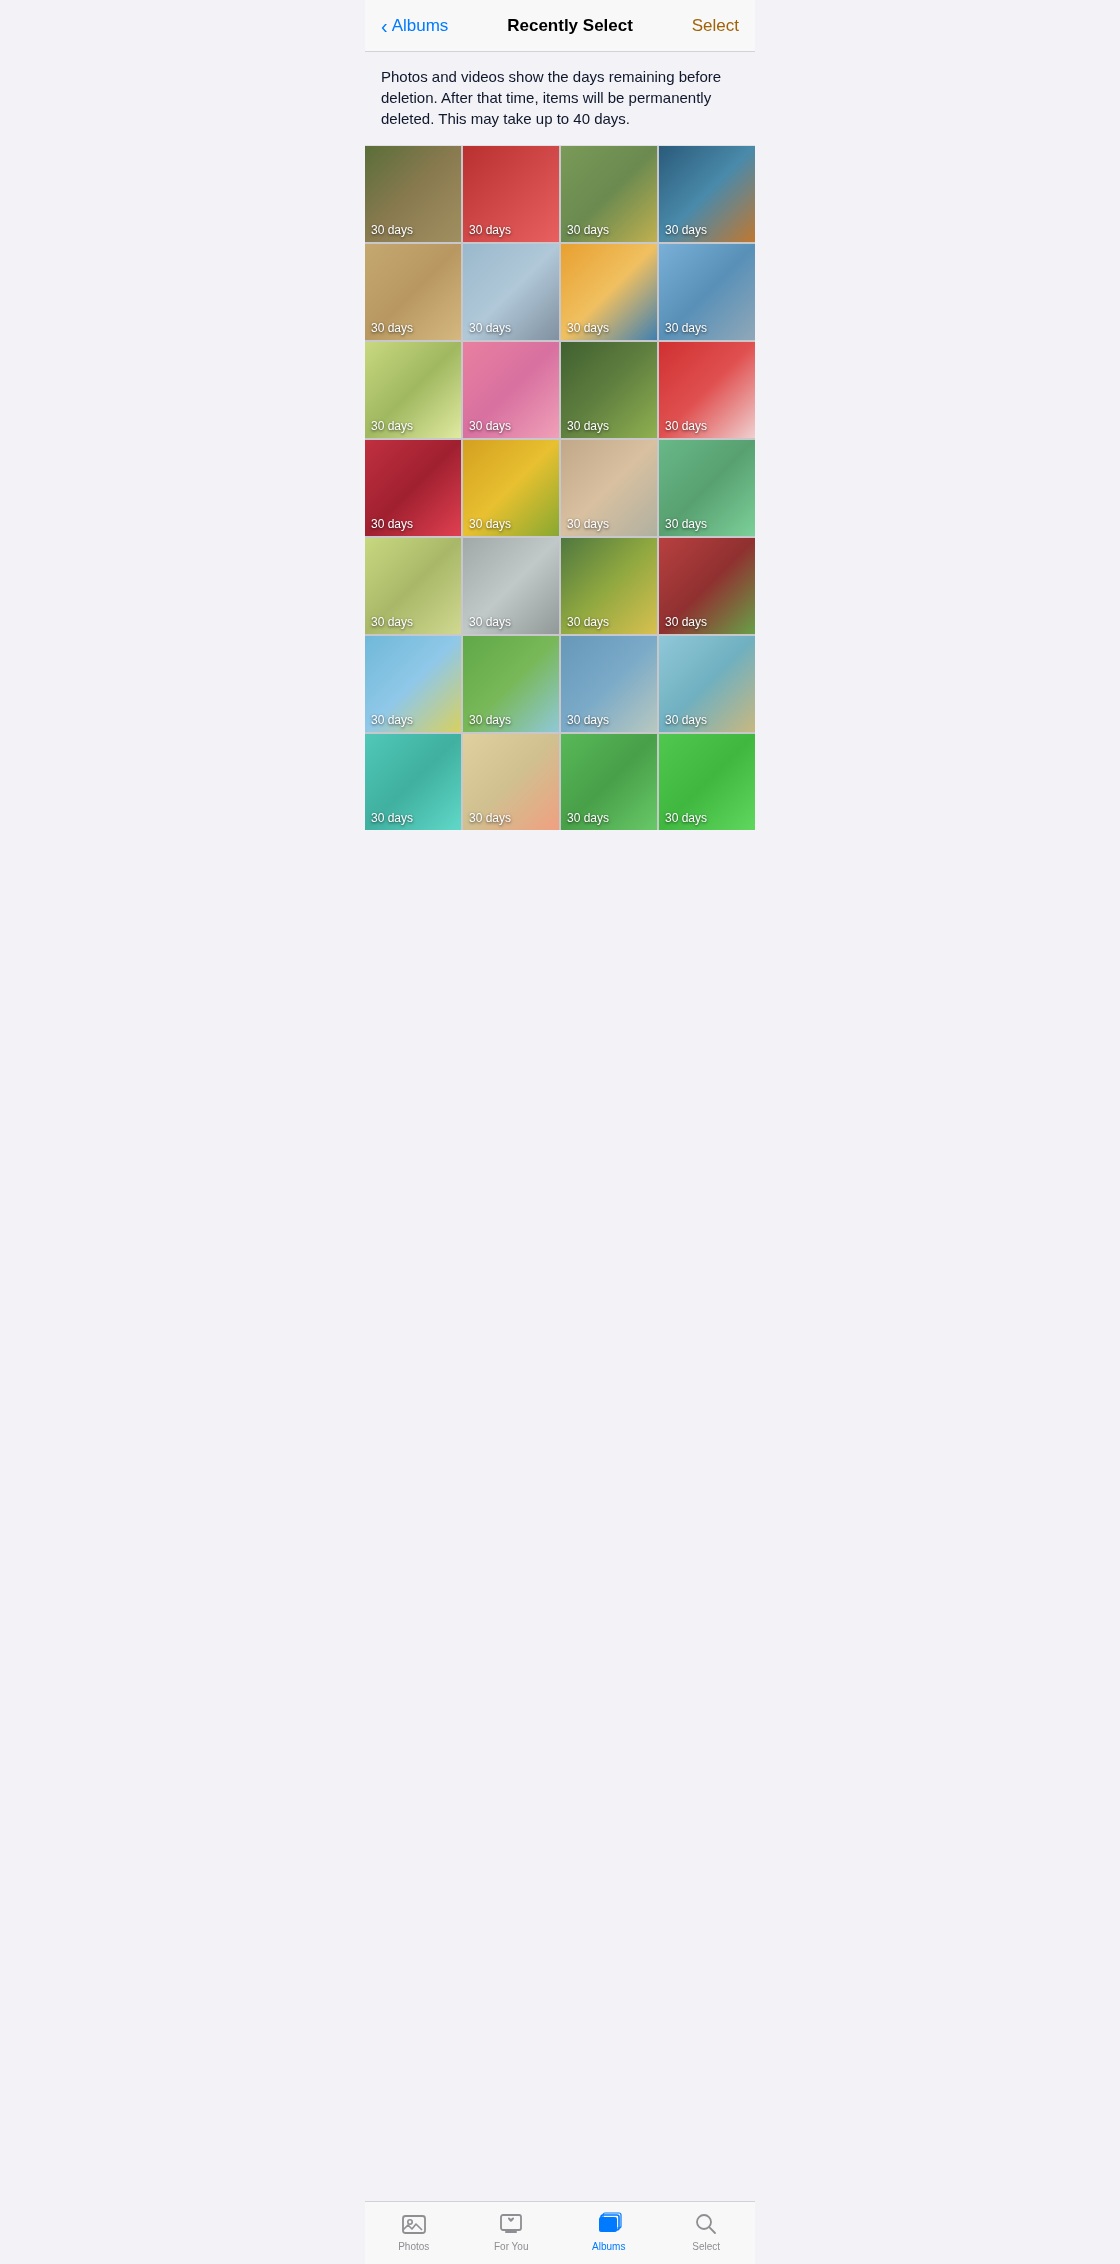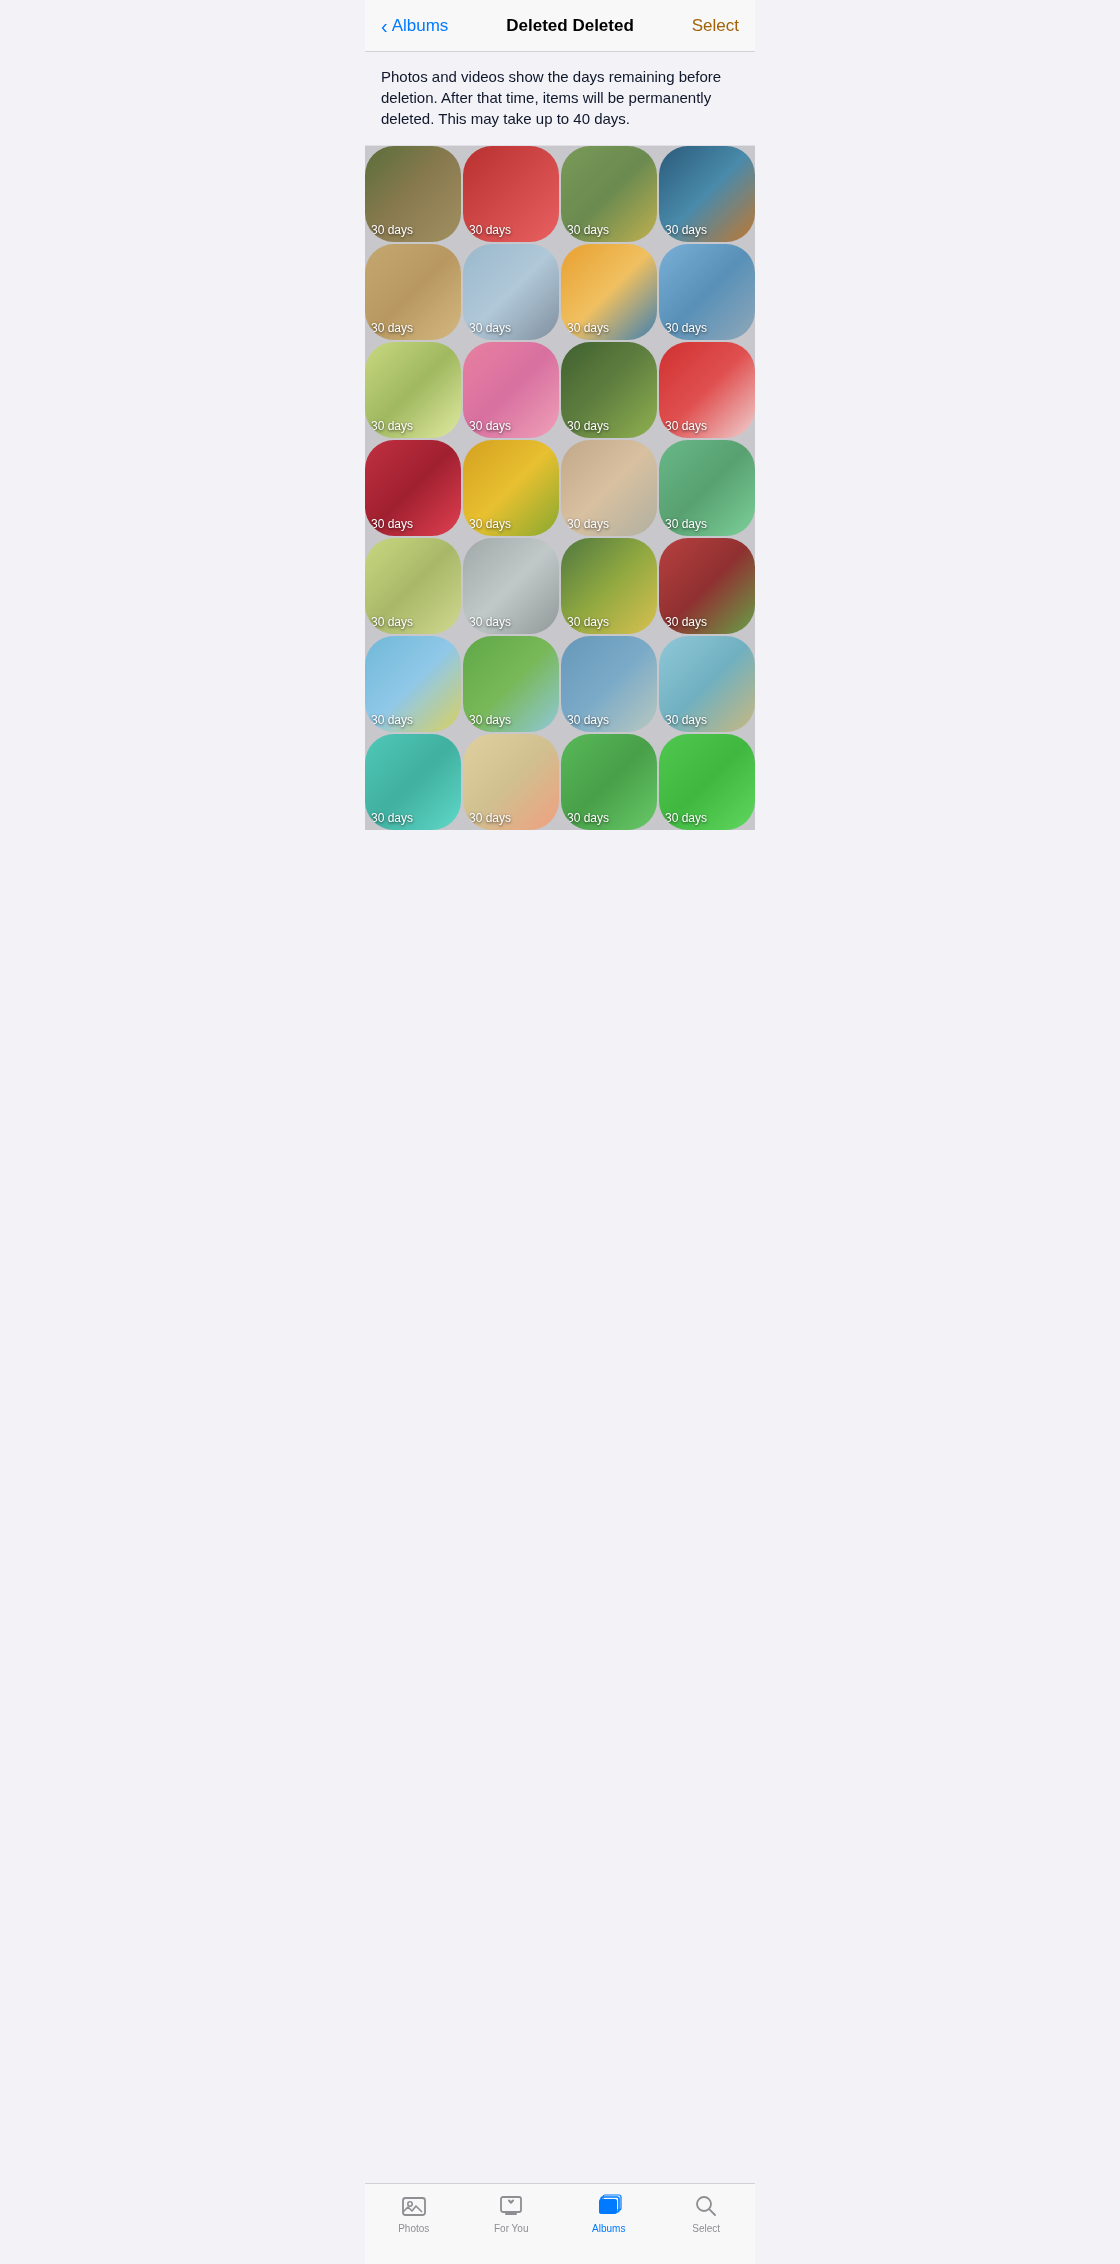--- a/index.html
+++ b/index.html
@@ -70,21 +70,20 @@
       grid-template-columns: repeat(4, 1fr);
       gap: 2px;
       background: #c7c7cc;
     }
     .photo-cell {
       position: relative;
       aspect-ratio: 1;
       overflow: hidden;
       background: #ccc;
       cursor: pointer;
-      border-radius: 29px;
     }
     .photo-days {
       position: absolute;
       bottom: 5px;
       left: 6px;
       color: #fff;
       font-size: 12px;
       font-weight: 500;
       text-shadow: 0 1px 3px rgba(0,0,0,0.7);
     }
@@ -93,21 +92,21 @@
     .tab-bar {
       position: fixed;
       bottom: 0;
       left: 50%;
       transform: translateX(-50%);
       width: 390px;
       background: rgba(248,248,248,0.97);
       border-top: 1px solid #d1d1d6;
       display: flex;
       align-items: stretch;
-      padding-bottom: 26px;
+      padding-bottom: 8px;
       z-index: 200;
       text-align: center;
     }
     .tab-item {
       flex: 1;
       display: flex;
       flex-direction: column;
       align-items: center;
       justify-content: center;
       padding: 8px 4px 4px;
@@ -139,21 +138,21 @@
     }
   </style>
 </head>
 <body>
 
 <nav class="nav-bar">
   <a class="nav-back">
     <span class="nav-back-chevron">‹</span>
     <span>Albums</span>
   </a>
-  <span class="nav-title">Deleted Deleted</span>
+  <span class="nav-title">Recently Select</span>
   <span class="nav-action">Select</span>
 </nav>
 
 <div class="info-banner">
   <p>Photos and videos show the days remaining before deletion. After that time, items will be permanently deleted. This may take up to 40 days.</p>
 </div>
 
 <div class="photo-grid" id="photo-grid">
 <div class="photo-cell" style="background: linear-gradient(135deg, rgb(90, 110, 58) 0%, rgb(138, 122, 80) 50%, rgb(160, 144, 96) 100%);">
       <span class="photo-days">30 days</span>

